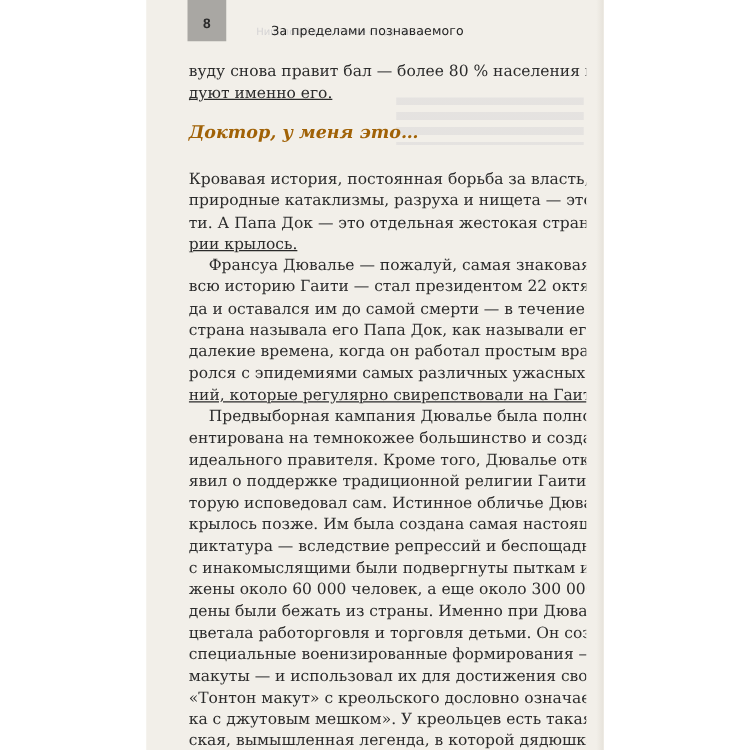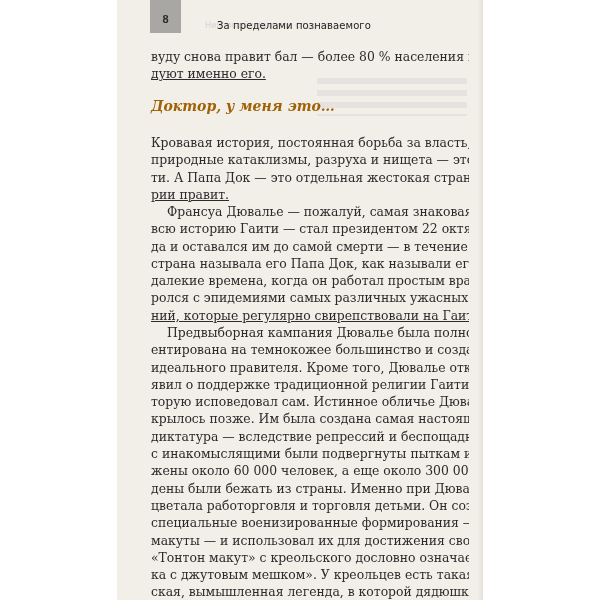--- a/index.html
+++ b/index.html
@@ -134,21 +134,21 @@
     <span class="line">вуду снова правит бал — более 80 % населения испове-</span>
     <span class="line last">дуют именно его.</span>
   </div>
 
   <div class="subheading">Доктор, у меня это…</div>
 
   <div class="text-block" style="top:134px;">
     <span class="line">Кровавая история, постоянная борьба за власть, ужасные</span>
     <span class="line">природные катаклизмы, разруха и нищета — это все о Гаи-</span>
     <span class="line">ти. А Папа Док — это отдельная жестокая страница исто-</span>
-    <span class="line last">рии правит.</span>
+    <span class="line last">рии крылось.</span>
   </div>
 
   <div class="text-block" style="top:203px;">
     <span class="line indent">Франсуа Дювалье — пожалуй, самая знаковая фигура за</span>
     <span class="line">всю историю Гаити — стал президентом 22 октября 1957 го-</span>
     <span class="line">да и оставался им до самой смерти — в течение 26 лет. И вся</span>
     <span class="line">страна называла его Папа Док, как называли его еще в те</span>
     <span class="line">далекие времена, когда он работал простым врачом и бо-</span>
     <span class="line">ролся с эпидемиями самых различных ужасных заболева-</span>
     <span class="line last">ний, которые регулярно свирепствовали на Гаити.</span>

